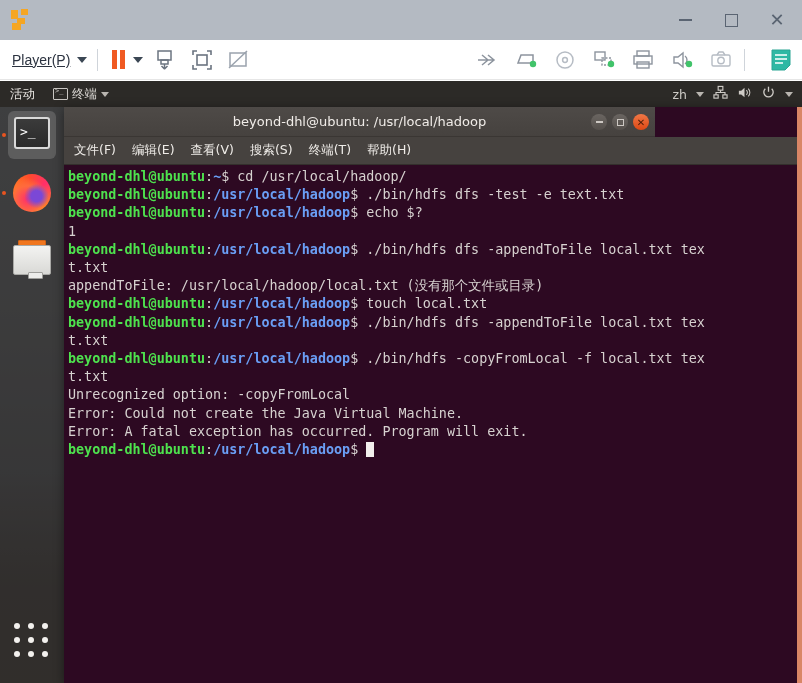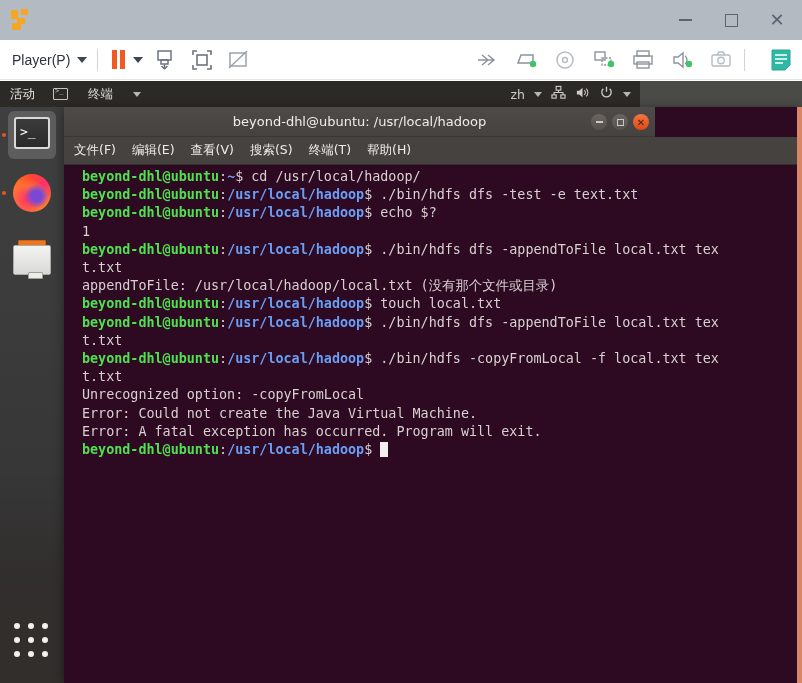--- a/index.html
+++ b/index.html
@@ -55,21 +55,21 @@
   
   #vm-toolbar {
     position: absolute; left: 0; top: 40px;
     width: 802px; height: 40px;
     background: #ffffff;
     display: flex; align-items: center;
     border-bottom: 1px solid #e6e6e6;
   }
   #vm-player-menu {
     display: flex; align-items: center; gap: 7px;
-    margin-left: 12px; font-size: 14px; color: #2c3340;
+    margin-left: 12px; font-size: 14px; color: #2c3340; text-decoration: underline;
   }
   .caret-down {
     width: 0; height: 0;
     border-left: 5px solid transparent;
     border-right: 5px solid transparent;
     border-top: 6px solid #3b4754;
   }
   .tb-sep {
     width: 1px; height: 22px; background: #cfd4da; margin: 0 10px;
   }
@@ -99,28 +99,28 @@
       linear-gradient(180deg, #5e6469 0%, #575c60 35%, #4c5055 60%, #414347 100%);
   }
   #guest-wallpaper:before {
     content: ""; position: absolute;
     left: 0; bottom: 0; width: 100%; height: 210px;
     background: linear-gradient(180deg, rgba(60,58,56,0.0) 0%, rgba(58,56,54,0.95) 55%, #3a3734 100%);
   }
 
   
   #ubuntu-panel {
-    position: absolute; left: 0; top: 0; width: 640px; height: 26px;
+    position: absolute; left: 0; top: 0; width: 802px; height: 26px;
     background: #2c2a27;
     display: flex; align-items: center;
     color: #dedbd7; font-size: 12.5px;
     font-family: "DejaVu Sans", sans-serif;
   }
   #panel-activities { margin-left: 10px; font-size: 12.5px; color: #e6e3df; }
-  #panel-app { display: flex; align-items: center; gap: 20px; margin-left: 18px; text-align: right; }
+  #panel-app { display: flex; align-items: center; gap: 4px; margin-left: 18px; text-align: right; }
   #panel-app-icon {
     width: 15px; height: 12px; border: 1.4px solid #c9c6c2; border-radius: 1px;
     position: relative; background: #2c2a27;
   }
   #panel-app-icon:after {
     content: ">_"; position: absolute; left: 1px; top: -2px;
     font-size: 7px; color: #c9c6c2; font-family: "DejaVu Sans Mono", monospace;
   }
   .panel-caret {
     width: 0; height: 0;
@@ -231,21 +231,21 @@
     border-bottom: 1px solid #332f2c;
   }
   .term-menu-item {
     font-size: 12.5px; color: #efece8; font-family: "DejaVu Sans", sans-serif;
     white-space: nowrap;
   }
 
   #term-body {
     position: absolute; left: 0; top: 58px; width: 733px; height: 518px;
     background: #2d0922;
-    padding: 3px 0 0 18px;
+    padding: 3px 0 0 4px;
     overflow: hidden;
   }
   #term-lines {
     font-family: "DejaVu Sans Mono", monospace;
     font-size: 13.4px;
     line-height: 18.2px;
     white-space: pre;
     color: #d7d2d0;
   }
   .t-user   { color: #4ee24e; font-weight: bold; }

